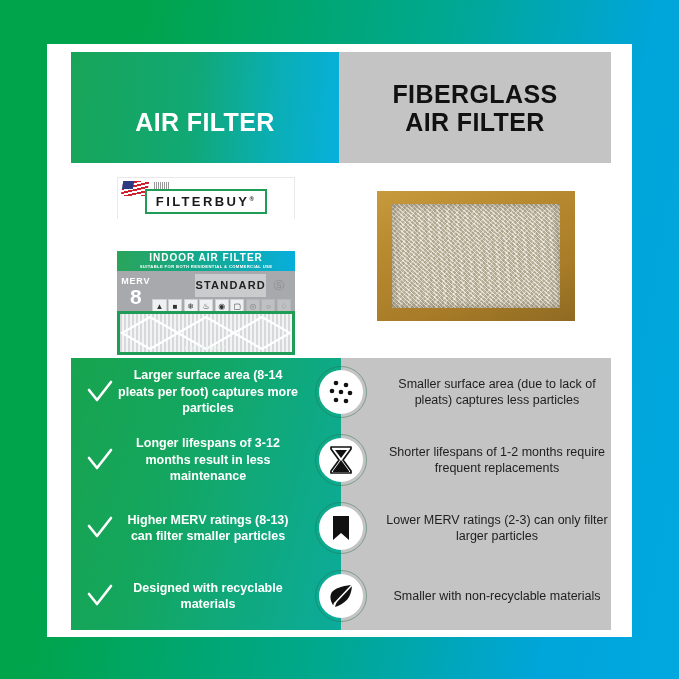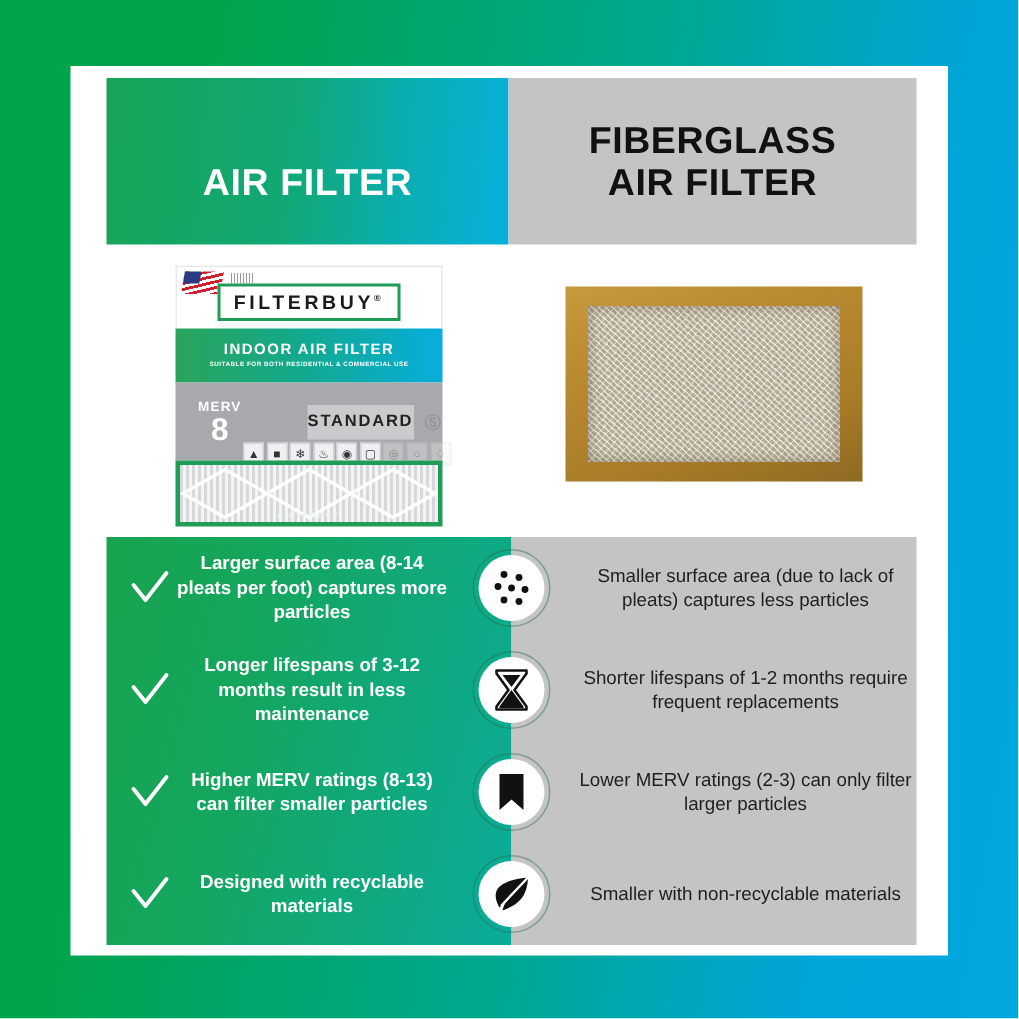--- a/index.html
+++ b/index.html
@@ -131,48 +131,49 @@
     font-weight: bold;
     letter-spacing: 2.4px;
     color: #1a1a1a;
     background: #fff;
     margin-top: 6px;
     position: relative;
   }
   .pb-brand sup { font-size: 6px; vertical-align: super; }
 
   .pb-band {
-    height: 36px;
+    height: 20px;
     background: linear-gradient(90deg, #2aa45a 0%, #13a98c 45%, #07aedc 100%);
     color: #ffffff;
     display: flex;
     flex-direction: column;
     align-items: center;
     justify-content: center;
+    margin-top: 32px;
   }
   .pb-band-main {
     font-size: 10px;
     font-weight: bold;
     letter-spacing: 1px;
     line-height: 1;
   }
   .pb-band-sub {
     font-size: 4.2px;
     font-weight: bold;
     letter-spacing: 0.35px;
     margin-top: 2px;
     line-height: 1;
   }
 
   .pb-mid {
-    height: 52px;
+    height: 40px;
     background: #a7a9ac;
     display: flex;
     box-sizing: border-box;
-    padding: 15px;
+    padding: 3px;
   }
   .pb-merv {
     width: 46px;
     color: #ffffff;
     display: flex;
     flex-direction: column;
     align-items: center;
     justify-content: center;
   }
   .pb-merv-label {

